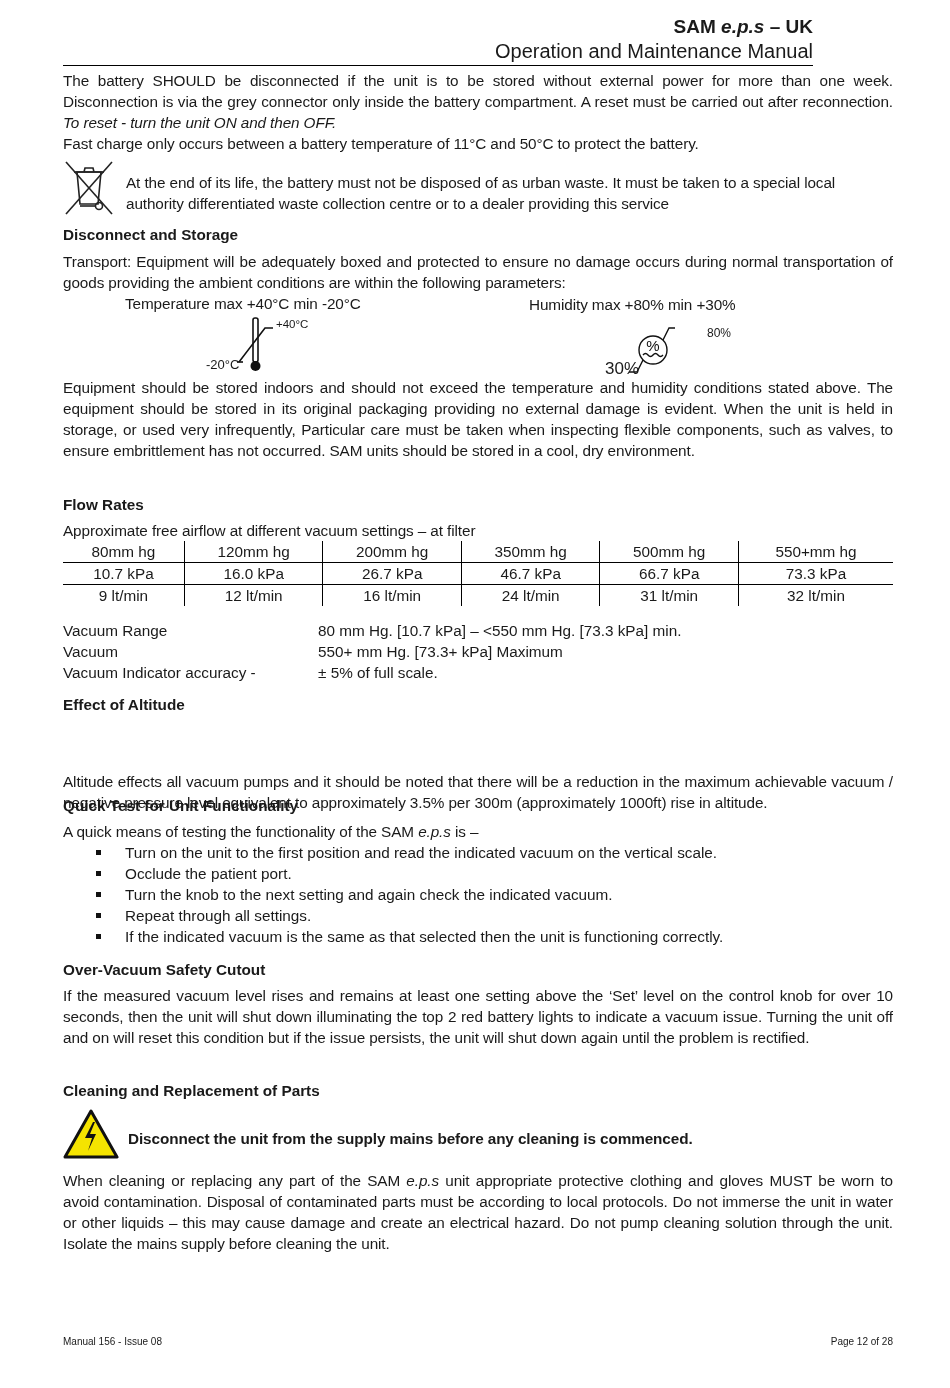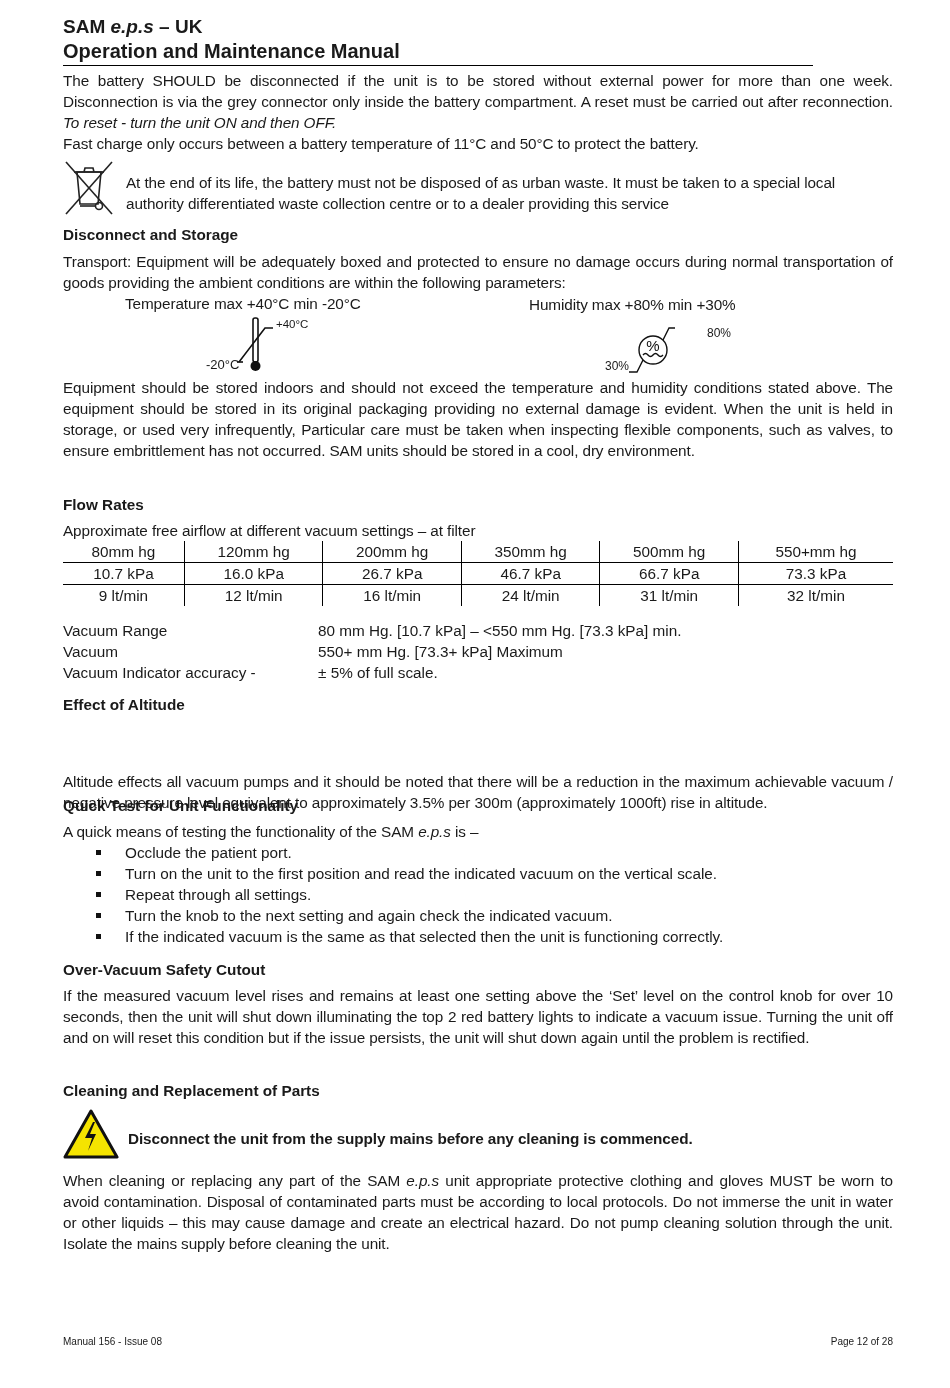--- a/index.html
+++ b/index.html
@@ -1,21 +1,21 @@
 <!DOCTYPE html>
 <html><head>
 <meta charset="utf-8">
 <style>
   html, body { margin: 0; padding: 0; background: #ffffff; }
   body { width: 950px; height: 1388px; position: relative; overflow: hidden;
          font-family: "Liberation Sans", sans-serif; color: #1a1a1a; }
   .page { position: absolute; left: 63px; top: 0; width: 830px; }
-  .hdr { position: absolute; left: 0; top: 16px; width: 750px; text-align: left; }
+  .hdr { position: absolute; left: 0; top: 16px; width: 750px; text-align: right; }
   .hdr .l1 { font-size: 19px; font-weight: bold; line-height: 22px; }
-  .hdr .l2 { font-size: 20px; font-weight: bold; line-height: 26px; }
+  .hdr .l2 { font-size: 20px; font-weight: normal; line-height: 26px; }
   .hdr-rule { position: absolute; left: 0; top: 65px; width: 750px; border-top: 1.5px solid #000; }
   .txt { font-size: 15.3px; line-height: 21px; letter-spacing: -0.1px; }
   .just { text-align: justify; }
   .blk { position: absolute; left: 0; width: 830px; }
   h3 { margin: 0; font-size: 15.3px; font-weight: bold; line-height: 21px; }
   .it { font-style: italic; }
   .b { font-weight: bold; }
   table.flow { border-collapse: collapse; width: 830px; font-size: 15.3px; }
   table.flow td { text-align: center; padding: 0; height: 21px; line-height: 21px; border-left: 1.5px solid #000; }
   table.flow td:first-child { border-left: none; }
@@ -80,21 +80,21 @@
       <g fill="none" stroke="#111" stroke-width="1.4">
         <circle cx="30" cy="28" r="14"></circle>
         <path d="M40 18 L46 6 L52 6"></path>
         <path d="M20 38 L14 50 L6 50"></path>
         <path d="M20 33 q2.5 -3 5 0 q2.5 3 5 0 q2.5 -3 5 0 q2.5 3 5 0"></path>
       </g>
       <text x="30" y="29" font-size="15" text-anchor="middle" font-family="Liberation Sans, sans-serif" fill="#111">%</text>
     </svg>
   </div>
   <div class="blk" style="top:326px; left:608px; font-size:12px; width:60px;text-align:right;">80%</div>
-  <div class="blk" style="top:359px; left:542px; font-size:12px; width:60px;">30%</div>
+  <div class="blk" style="top:359px; left:542px; font-size:17px; width:60px;">30%</div>
 
   <div class="blk txt just" style="top:377px;">Equipment should be stored indoors and should not exceed the temperature and humidity conditions stated above. The equipment should be stored in its original packaging providing no external damage is evident. When the unit is held in storage, or used very infrequently, Particular care must be taken when inspecting flexible components, such as valves, to ensure embrittlement has not occurred. SAM units should be stored in a cool, dry environment.</div>
 
   <h3 class="blk" style="top:494px;">Flow Rates</h3>
   <div class="blk txt" style="top:520px;">Approximate free airflow at different vacuum settings – at filter</div>
   <div class="blk" style="top:541px;">
     <table class="flow">
       <tbody>
           <tr class="r1">
         <td>80mm hg</td>
@@ -137,24 +137,24 @@
       <span class="v">± 5% of full scale.</span>
     </div>
 
   <h3 class="blk" style="top:694px;">Effect of Altitude</h3>
   <div class="blk txt just" style="top:755px;margin-top:16px;">Altitude effects all vacuum pumps and it should be noted that there will be a reduction in the maximum achievable vacuum / negative pressure level equivalent to approximately 3.5% per 300m (approximately 1000ft) rise in altitude.</div>
 
   <h3 class="blk" style="top:795px;">Quick Test for Unit Functionality</h3>
   <div class="blk txt" style="top:821px;"><span>A quick means of testing the functionality of the SAM </span><span class="it">e.p.s</span><span> is –</span></div>
   <div class="blk" style="top:842px;">
     <ul class="q">
+      <li><span class="bul"></span><span>Turn on the unit to the first position and read the indicated vacuum on the vertical scale.</span></li>
       <li><span class="bul"></span><span>Occlude the patient port.</span></li>
-      <li><span class="bul"></span><span>Turn on the unit to the first position and read the indicated vacuum on the vertical scale.</span></li>
+      <li><span class="bul"></span><span>Turn the knob to the next setting and again check the indicated vacuum.</span></li>
       <li><span class="bul"></span><span>Repeat through all settings.</span></li>
-      <li><span class="bul"></span><span>Turn the knob to the next setting and again check the indicated vacuum.</span></li>
       <li><span class="bul"></span><span>If the indicated vacuum is the same as that selected then the unit is functioning correctly.</span></li>
     </ul>
   </div>
 
   <h3 class="blk" style="top:959px;">Over-Vacuum Safety Cutout</h3>
   <div class="blk txt just" style="top:985px;">If the measured vacuum level rises and remains at least one setting above the ‘Set’ level on the control knob for over 10 seconds, then the unit will shut down illuminating the top 2 red battery lights to indicate a vacuum issue. Turning the unit off and on will reset this condition but if the issue persists, the unit will shut down again until the problem is rectified.</div>
 
   <h3 class="blk" style="top:1080px;">Cleaning and Replacement of Parts</h3>
   <div class="blk" style="top:1108px; left:0; width:56px; height:52px;">
     <svg width="56" height="52" viewBox="0 0 56 52">

